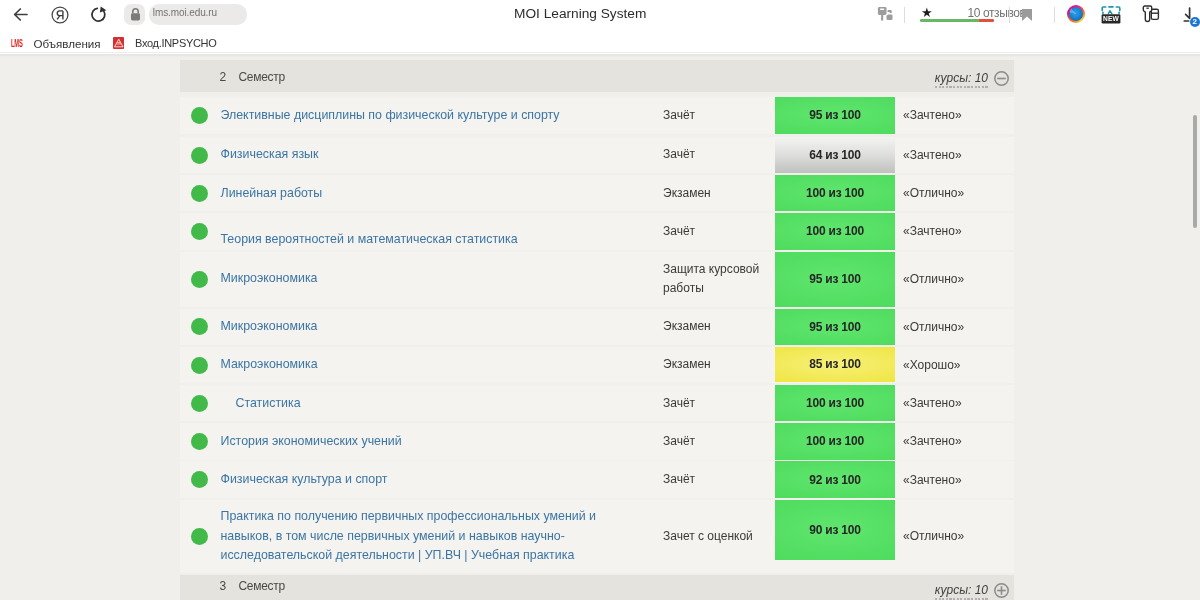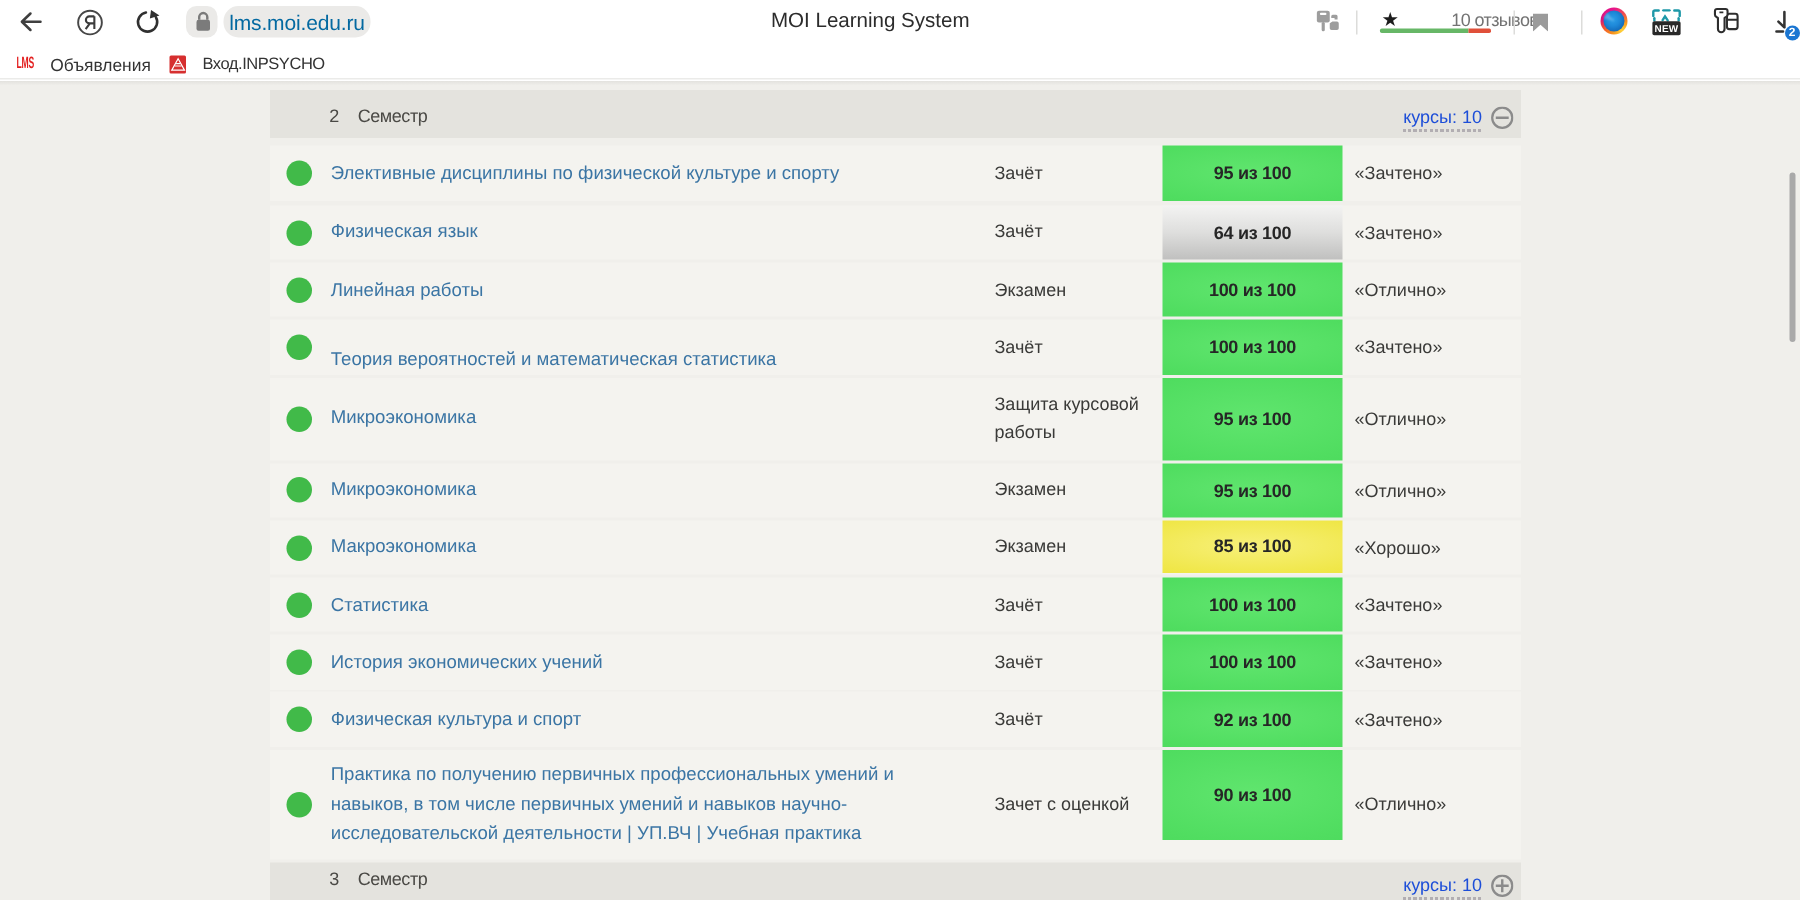--- a/index.html
+++ b/index.html
@@ -5,21 +5,21 @@
 font-family:"Liberation Sans",sans-serif;}
 *{box-sizing:border-box;}
 .abs{position:absolute;}
 #toolbar{position:absolute;left:0;top:0;width:1200px;height:30px;background:#fff;}
 #bookbar{position:absolute;left:0;top:30px;width:1200px;height:23px;background:#fff;border-bottom:1px solid #ebebe9;}
 #content{position:absolute;left:0;top:54px;width:1200px;height:546px;background:#f0efeb;}
 #contshadow{position:absolute;left:0;top:54px;width:1200px;height:3px;background:linear-gradient(#e3e2de,#f0efeb);}
 .band{position:absolute;left:180px;width:834px;background:#e4e3de;}
 .bandnum{position:absolute;left:219.5px;font-size:12px;letter-spacing:-0.2px;color:#4a4945;}
 .bandname{position:absolute;left:238.5px;font-size:12px;letter-spacing:-0.3px;color:#4a4945;}
-.kursy{position:absolute;font-size:12px;color:#1d4ed8;padding-bottom:3px;}
+.kursy{position:absolute;font-size:12px;color:#404040;padding-bottom:3px;font-style:italic;}
 .kursy:after{content:"";position:absolute;left:0;right:0;bottom:0;height:1.6px;background:repeating-linear-gradient(90deg,#b2aeb2 0 2.2px,rgba(0,0,0,0) 2.2px 3.6px);}
 .row{position:absolute;left:180px;width:834px;background:#f4f3ef;}
 .dot{position:absolute;left:190.5px;width:17px;height:17px;border-radius:50%;background:#41ba49;}
 .title{position:absolute;left:220.5px;font-size:12.4px;color:#3b75a4;line-height:19.2px;}
 .mid{position:absolute;left:663px;font-size:12px;color:#3a3a38;line-height:19px;}
 .score{position:absolute;left:775px;width:120px;text-align:center;font-size:12px;font-weight:bold;letter-spacing:-0.2px;color:#262626;display:flex;align-items:center;justify-content:center;}
 .green{background:radial-gradient(ellipse 130% 100% at 50% 48%, #60e56e 0%, #50dd60 55%, #47d558 100%);}
 .silver{background:linear-gradient(180deg,#f3f3f2 0%,#dededd 50%,#c0c0bf 100%);}
 .yellow{background:radial-gradient(ellipse 130% 100% at 50% 48%, #f7f07a 0%, #f0e74a 55%, #e9df2c 100%);}
 .res{position:absolute;left:903px;font-size:12px;color:#3a3a38;}
@@ -105,21 +105,21 @@
 <div class="title" style="top:346.8px;height:36.4px;display:flex;align-items:center;">
       <span>Макроэкономика</span>
     </div>
 <div class="mid" style="top:346.8px;height:36.4px;display:flex;align-items:center;">
       <span>Экзамен</span>
     </div>
 <div class="score yellow" style="top:346.8px;height:35px;">85 из 100</div>
 <div class="res" style="top:346.8px;height:36.4px;display:flex;align-items:center;">«Хорошо»</div>
 <div class="row" style="top:385.0px;height:36.4px;"></div>
 <div class="dot" style="top:394.7px;"></div>
-<div class="title" style="top:385.0px;height:36.4px;display:flex;align-items:center;">
+<div class="title" style="top:385.0px;height:36.4px;display:flex;align-items:center;margin-left:15px;">
       <span>Статистика</span>
     </div>
 <div class="mid" style="top:385.0px;height:36.4px;display:flex;align-items:center;">
       <span>Зачёт</span>
     </div>
 <div class="score green" style="top:385.0px;height:36.4px;">100 из 100</div>
 <div class="res" style="top:385.0px;height:36.4px;display:flex;align-items:center;">«Зачтено»</div>
 <div class="row" style="top:423.2px;height:36.4px;"></div>
 <div class="dot" style="top:432.9px;"></div>
 <div class="title" style="top:423.2px;height:36.4px;display:flex;align-items:center;text-align:right;">
@@ -176,21 +176,21 @@
   <svg class="abs" style="left:90px;top:6px;" width="18" height="18" viewBox="0 0 18 18">
     <path d="M13.9 5.4 A6.4 6.4 0 1 1 7.3 2.36" fill="none" stroke="#303030" stroke-width="1.7" stroke-linecap="round"></path>
     <path d="M10.7 0.6 L16.3 4.3 L9.9 6.4 Z" fill="#303030"></path>
   </svg>
   <div class="abs" style="left:124px;top:4px;width:21.4px;height:20.6px;border-radius:7px;background:#ebeae8;"></div>
   <svg class="abs" style="left:128.5px;top:7px;" width="13" height="15" viewBox="0 0 13 15">
     <rect x="2" y="6.2" width="9" height="7.3" rx="1.4" fill="#7b7b7b"></rect>
     <path d="M3.8 6.2 V4.4 a2.7 2.7 0 0 1 5.4 0 V6.2" fill="none" stroke="#7b7b7b" stroke-width="1.6"></path>
   </svg>
   <div class="abs" style="left:148.6px;top:4px;width:98.4px;height:20.6px;border-radius:10px;background:#ebeae8;"></div>
-  <div class="abs" style="left:152.8px;top:6.5px;font-size:14px;letter-spacing:-0.1px;color:#0369a1;">lms.moi.edu.ru</div>
+  <div class="abs" style="left:152.8px;top:6.5px;font-size:10px;letter-spacing:-0.1px;color:#737373;">lms.moi.edu.ru</div>
   <div class="abs" style="left:514px;top:6px;font-size:13.7px;color:#2c2c2c;">MOI Learning System</div>
 
   <svg class="abs" style="left:877px;top:6px;" width="17" height="16" viewBox="0 0 17 16">
     <rect x="0.9" y="1.1" width="8.6" height="7.9" rx="1.4" fill="#9d9d9d"></rect>
     <rect x="2.9" y="2.5" width="4.4" height="1.5" rx="0.75" fill="#fff"></rect>
     <rect x="4.1" y="8.6" width="2.1" height="6.2" rx="1" fill="#9d9d9d"></rect>
     <path d="M11.5 3.9 h2.2 a1 1 0 0 1 1 1 v2.1 h-2 v-1 h-2.2 v-1.1 a1 1 0 0 1 1-1 z" fill="#9d9d9d"></path>
     <path d="M9.5 9.5 l1.8-1.1 h3 a1.2 1.2 0 0 1 1.2 1.2 v3.2 a1.2 1.2 0 0 1 -1.2 1.2 h-3.6 a1.2 1.2 0 0 1 -1.2 -1.2 z" fill="#9d9d9d"></path>
   </svg>
   <div class="vsep" style="left:904px;"></div>

